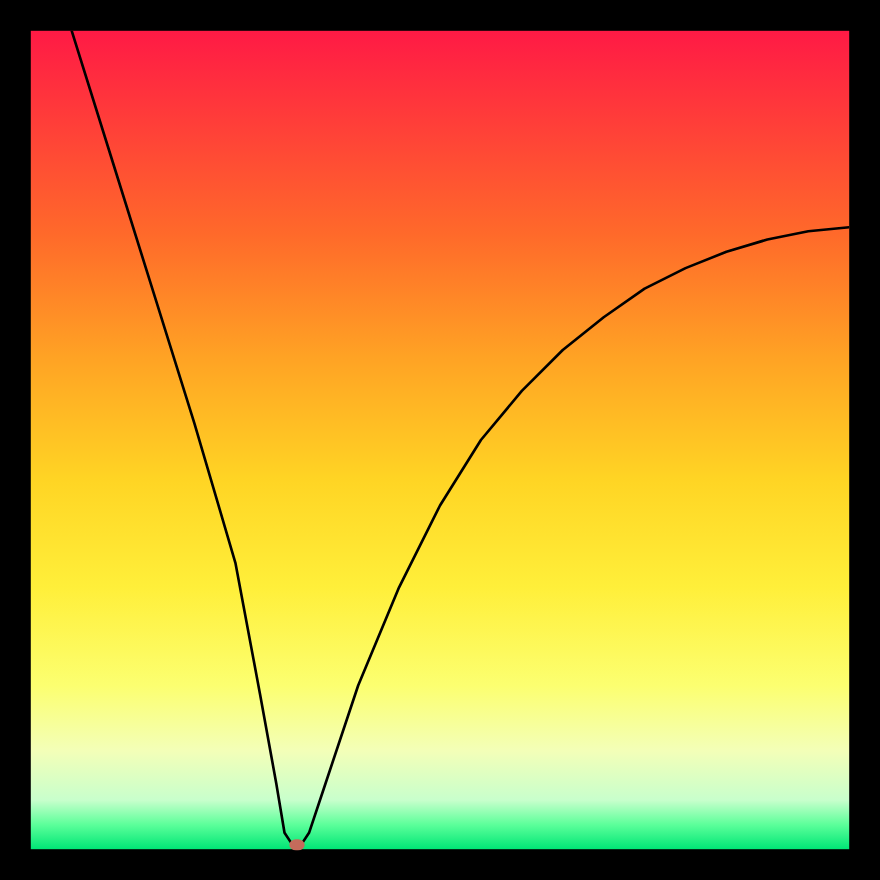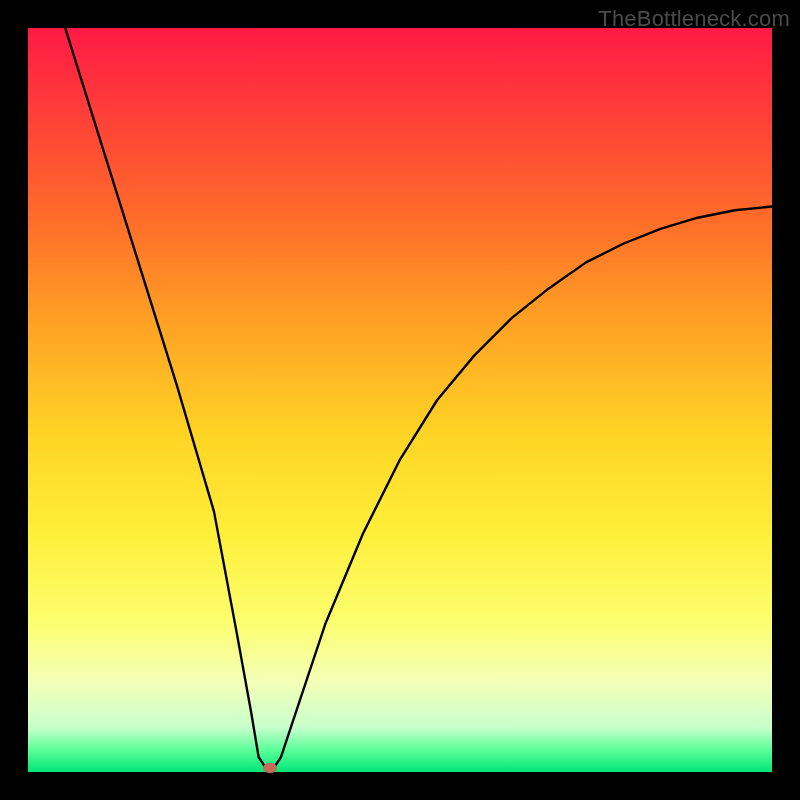--- a/index.html
+++ b/index.html
@@ -56,14 +56,13 @@
 </head>
 <body>
 
 <div class="frame">
   <div class="plot-area">
     <svg class="curve" viewBox="0 0 744 744" preserveAspectRatio="none">
       <path id="curve-path" fill="none" stroke="#000" stroke-width="2.4" stroke-linejoin="round" stroke-linecap="round" d="M37.20 0.00 L74.40 119.04 L111.60 238.08 L148.80 357.12 L186.00 483.60 L208.32 602.64 L223.20 684.48 L230.64 729.12 L238.08 740.28 L245.52 740.28 L252.96 729.12 L267.84 684.48 L297.60 595.20 L334.80 505.92 L372.00 431.52 L409.20 372.00 L446.40 327.36 L483.60 290.16 L520.80 260.40 L558.00 234.36 L595.20 215.76 L632.40 200.88 L669.60 189.72 L706.80 182.28 L744.00 178.56"></path>
     </svg>
     <div id="marker" class="marker" style="left: 241.8px; top: 740.28px;"></div>
   </div>
-  <div class="watermark">TheBottleneck.com</div>
 </div>
 
 </body></html>

